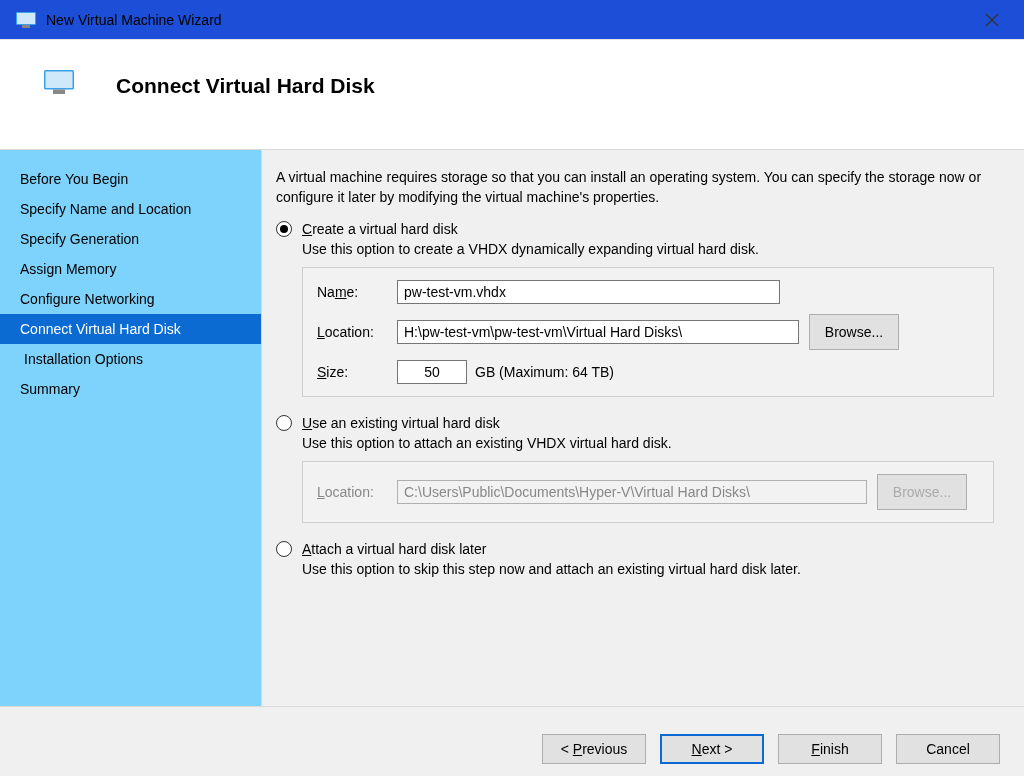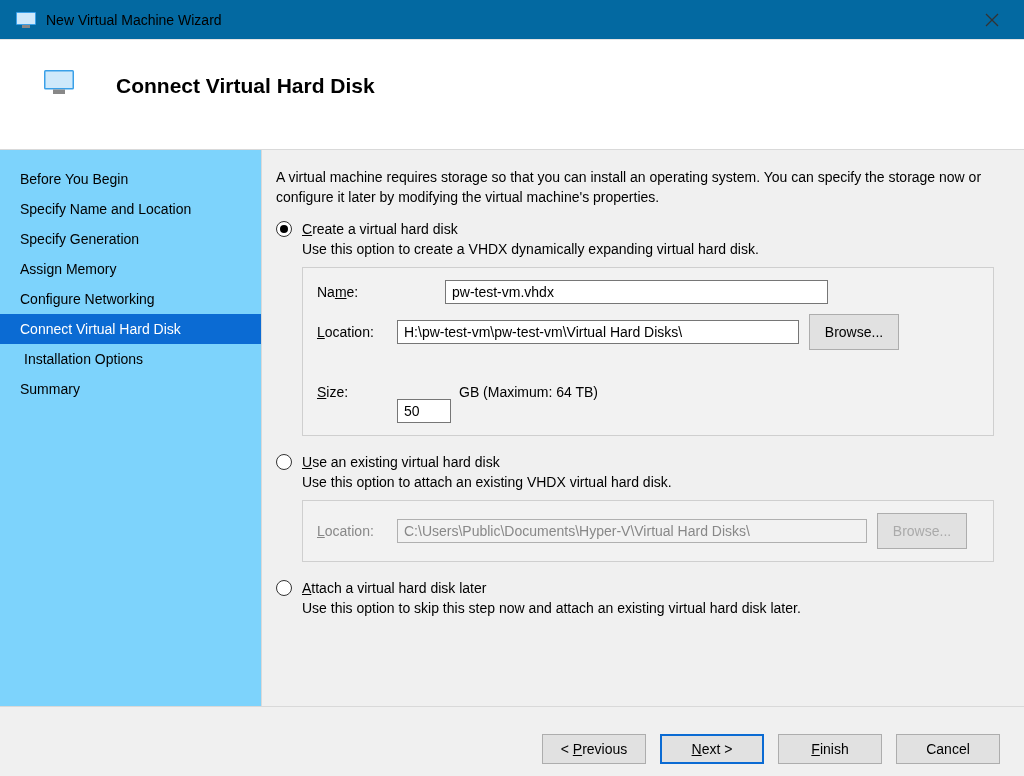--- a/index.html
+++ b/index.html
@@ -10,21 +10,21 @@
     font-size: 14px;
     color: #000;
     background: #fff;
     overflow: hidden;
   }
   .titlebar {
     height: 40px;
     display: flex; align-items: center;
     padding: 0 12px 0 16px;
     border-bottom: 1px solid #e5e5e5;
-    background: #0369a1;
+    background: #1d4ed8;
   }
   .titlebar .icon-monitor {
     margin-right: 10px;
   }
   .titlebar .title { font-size: 14px; color: #000; }
   .titlebar .spacer { flex: 1; }
   .close-x {
     width: 40px; height: 30px;
     display: flex; align-items: center; justify-content: center;
     cursor: pointer;
@@ -202,30 +202,30 @@
     <div class="opt-block">
       <div class="opt-head">
         <span class="radio checked"></span>
         <span class="opt-label"><span class="ul">C</span><span>reate a virtual hard disk</span></span>
       </div>
       <div class="opt-desc">Use this option to create a VHDX dynamically expanding virtual hard disk.</div>
 
       <div class="fields-box">
         <div class="row">
           <span class="lbl"><span>Na</span><span class="ul">m</span><span>e:</span></span>
-          <input class="txt" style="width: 383px; margin-left: 48px;" value="pw-test-vm.vhdx">
+          <input class="txt" style="width: 383px;" value="pw-test-vm.vhdx">
         </div>
         <div class="row">
           <span class="lbl"><span class="ul">L</span><span>ocation:</span></span>
           <input class="txt" style="width: 402px;" value="H:\pw-test-vm\pw-test-vm\Virtual Hard Disks\">
           <button class="btn" style="margin-left:10px"><span class="ul">B</span><span>rowse...</span></button>
         </div>
         <div class="row">
           <span class="lbl"><span class="ul">S</span><span>ize:</span></span>
-          <input class="txt" style="width: 54px; text-align: left; margin-top: 39px;" value="50">
+          <input class="txt" style="width: 70px; text-align: center;" value="50">
           <span class="size-unit">GB (Maximum: 64 TB)</span>
         </div>
       </div>
     </div>
 
     <div class="opt-block">
       <div class="opt-head">
         <span class="radio"></span>
         <span class="opt-label"><span class="ul">U</span><span>se an existing virtual hard disk</span></span>
       </div>

